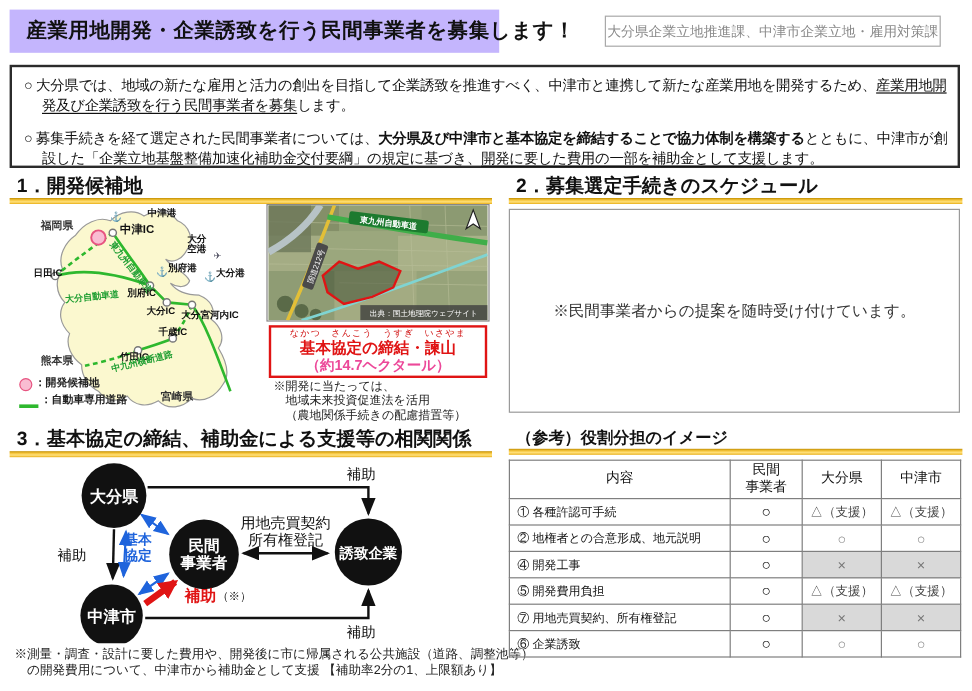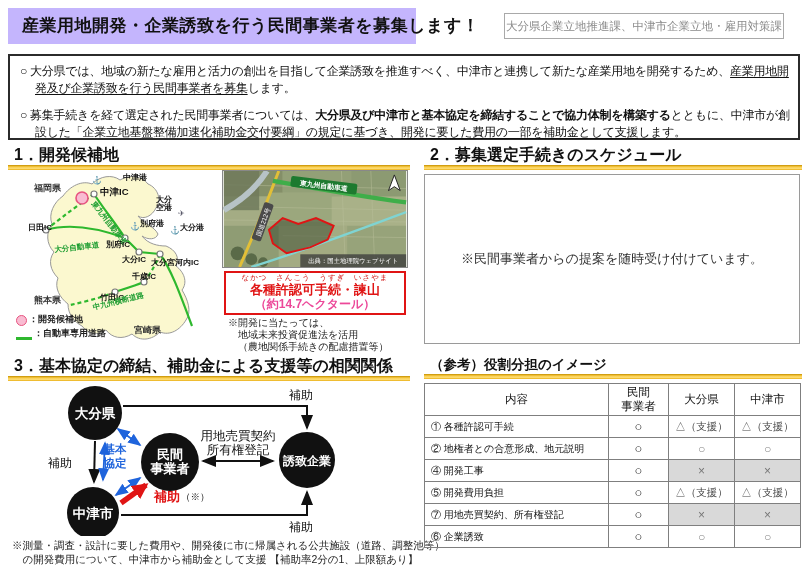--- a/index.html
+++ b/index.html
@@ -185,21 +185,21 @@
       <rect x="78" y="85" width="108" height="13" fill="rgba(60,60,60,0.78)"></rect>
       <text x="132" y="94" text-anchor="middle" font-size="6.5" fill="#fff">出典：国土地理院ウェブサイト</text>
       <g transform="translate(168,4)">
         <polygon points="6,0 12,16 6,12 0,16" fill="#fff" stroke="#222" stroke-width="1"></polygon>
       </g>
     </svg>
   </div>
 
   <div class="sitebox">
     <div class="site-furi">なかつ　さんこう　うすぎ　いさやま</div>
-    <div class="site-name">各種許認可手続・諫山</div>
+    <div class="site-name">基本協定の締結・諫山</div>
     <div class="site-area">（約14.7ヘクタール）</div>
   </div>
   <div class="sitenote">※開発に当たっては、
 　地域未来投資促進法を活用
 　（農地関係手続きの配慮措置等）</div>
 
   <div class="sec-title" style="left:430px;top:145px;">2．募集選定手続きのスケジュール</div>
   <div class="bar" style="left:424px;top:165px;width:378px;"></div>
   <div class="schedule">
     <span>※民間事業者からの提案を随時受け付けています。</span>

